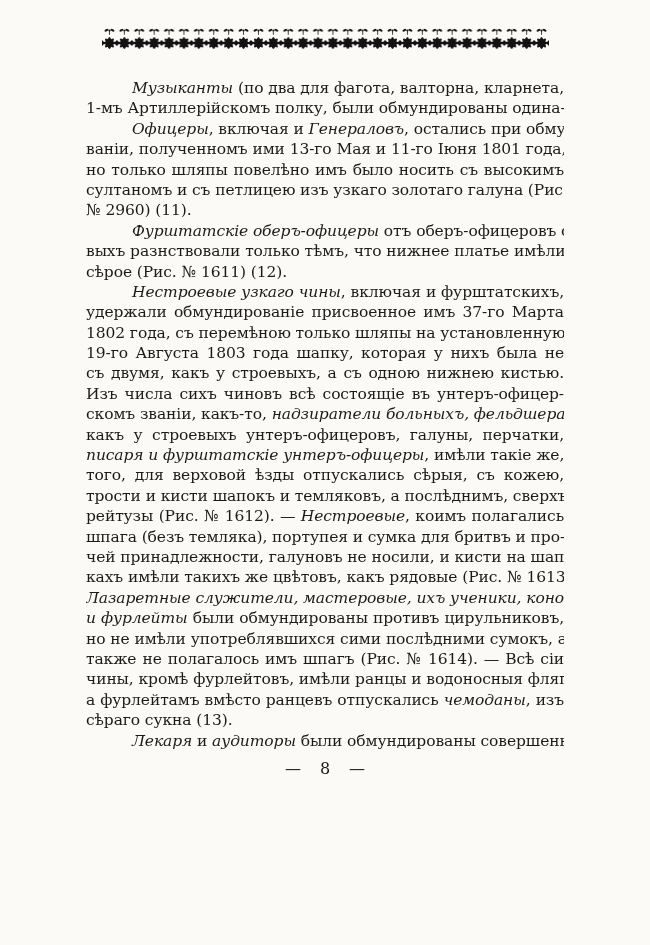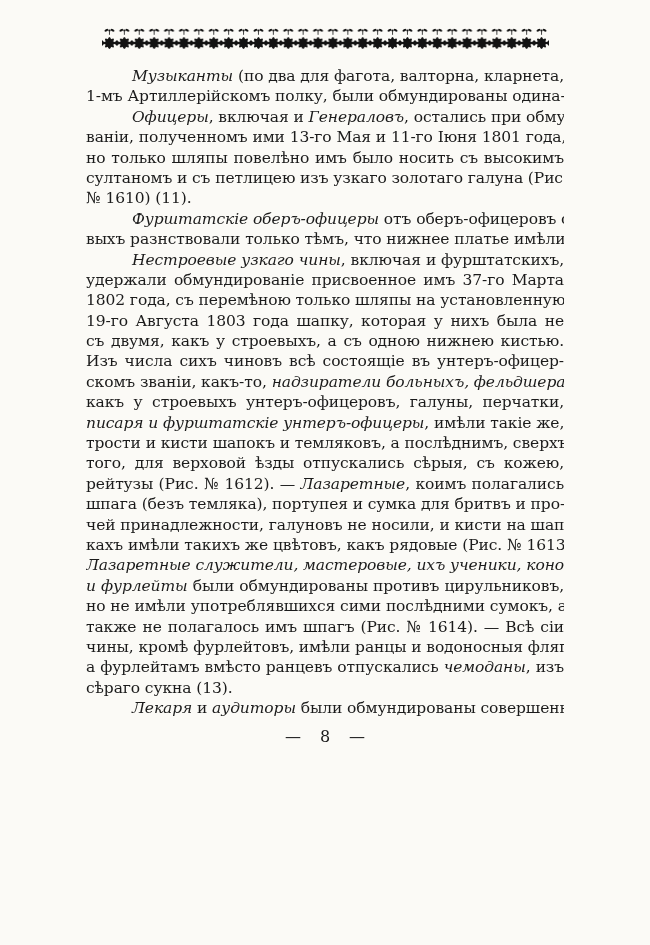--- a/index.html
+++ b/index.html
@@ -18,21 +18,21 @@
     box-sizing: border-box;
     padding-top: 26px;
   }
   .ornament {
     display: block;
     margin: 0 auto;
   }
   .text-block {
     width: 478px;
     margin-left: 86px;
-    margin-top: 14px;
+    margin-top: 26px;
     font-size: 15.5px;
     letter-spacing: -0.1px;
   }
   .paragraph { margin: 0; }
   .line {
     height: 20.4px;
     line-height: 20.4px;
     text-align: justify;
     text-align-last: justify;
     overflow: hidden;
@@ -82,39 +82,40 @@
   <div class="text-block">
       <div class="paragraph">
         <div class="line first"><span class="it">Музыканты</span><span> (по два для фагота, валторна, кларнета,</span></div>
         <div class="line"><span>1-мъ Артиллерійскомъ полку, были обмундированы одина-</span></div>
       </div>
       <div class="paragraph">
         <div class="line first"><span class="it">Офицеры</span><span>, включая и </span><span class="it">Генераловъ</span><span>, остались при обмундиро-</span></div>
         <div class="line"><span>ваніи, полученномъ ими 13-го Мая и 11-го Іюня 1801 года,</span></div>
         <div class="line"><span>но только шляпы повелѣно имъ было носить съ высокимъ</span></div>
         <div class="line"><span>султаномъ и съ петлицею изъ узкаго золотаго галуна (Рис.</span></div>
-        <div class="line last"><span>№ 1610) (11).</span></div>
+        <div class="line last"><span>№ 2960) (11).</span></div>
       </div>
       <div class="paragraph">
         <div class="line first"><span class="it">Фурштатскіе оберъ-офицеры</span><span> отъ оберъ-офицеровъ строе-</span></div>
         <div class="line"><span>выхъ разнствовали только тѣмъ, что нижнее платье имѣли</span></div>
+        <div class="line last"><span>сѣрое (Рис. № 1611) (12).</span></div>
       </div>
       <div class="paragraph">
         <div class="line first"><span class="it">Нестроевые узкаго чины</span><span>, включая и фурштатскихъ,</span></div>
         <div class="line"><span>удержали обмундированіе присвоенное имъ 37-го Марта</span></div>
         <div class="line"><span>1802 года, съ перемѣною только шляпы на установленную</span></div>
         <div class="line"><span>19-го Августа 1803 года шапку, которая у нихъ была не</span></div>
         <div class="line"><span>съ двумя, какъ у строевыхъ, а съ одною нижнею кистью.</span></div>
         <div class="line"><span>Изъ числа сихъ чиновъ всѣ состоящіе въ унтеръ-офицер-</span></div>
         <div class="line"><span>скомъ званіи, какъ-то, </span><span class="it">надзиратели больныхъ, фельдшера,</span></div>
         <div class="line"><span>какъ у строевыхъ унтеръ-офицеровъ, галуны, перчатки,</span></div>
         <div class="line"><span class="it">писаря и фурштатскіе унтеръ-офицеры</span><span>, имѣли такіе же,</span></div>
+        <div class="line"><span>того, для верховой ѣзды отпускались сѣрыя, съ кожею,</span></div>
         <div class="line"><span>трости и кисти шапокъ и темляковъ, а послѣднимъ, сверхъ</span></div>
-        <div class="line"><span>того, для верховой ѣзды отпускались сѣрыя, съ кожею,</span></div>
-        <div class="line"><span>рейтузы (Рис. № 1612). — </span><span class="it">Лазаретные</span><span>, коимъ полагались</span></div>
+        <div class="line"><span>рейтузы (Рис. № 1612). — </span><span class="it">Нестроевые</span><span>, коимъ полагались</span></div>
         <div class="line"><span>шпага (безъ темляка), портупея и сумка для бритвъ и про-</span></div>
         <div class="line"><span>чей принадлежности, галуновъ не носили, и кисти на шап-</span></div>
         <div class="line"><span>кахъ имѣли такихъ же цвѣтовъ, какъ рядовые (Рис. № 1613.).—</span></div>
         <div class="line"><span class="it">Лазаретные служители, мастеровые, ихъ ученики, коновалы</span></div>
         <div class="line"><span class="it">и фурлейты</span><span> были обмундированы противъ цирульниковъ,</span></div>
         <div class="line"><span>но не имѣли употреблявшихся сими послѣдними сумокъ, а</span></div>
         <div class="line"><span>также не полагалось имъ шпагъ (Рис. № 1614). — Всѣ сіи</span></div>
         <div class="line"><span>чины, кромѣ фурлейтовъ, имѣли ранцы и водоносныя фляги,</span></div>
         <div class="line"><span>а фурлейтамъ вмѣсто ранцевъ отпускались </span><span class="it">чемоданы</span><span>, изъ</span></div>
         <div class="line last"><span>сѣраго сукна (13).</span></div>

